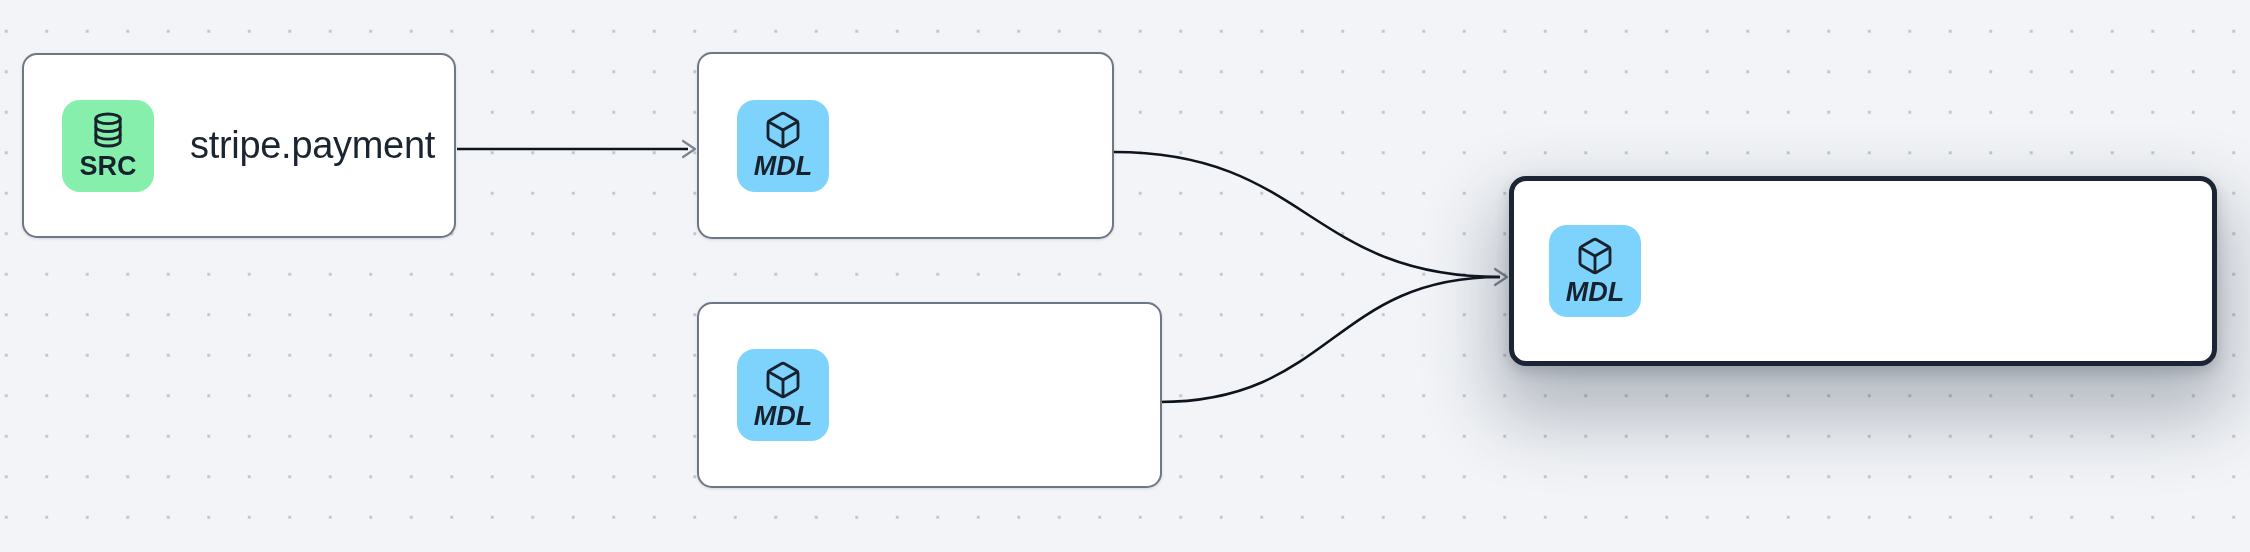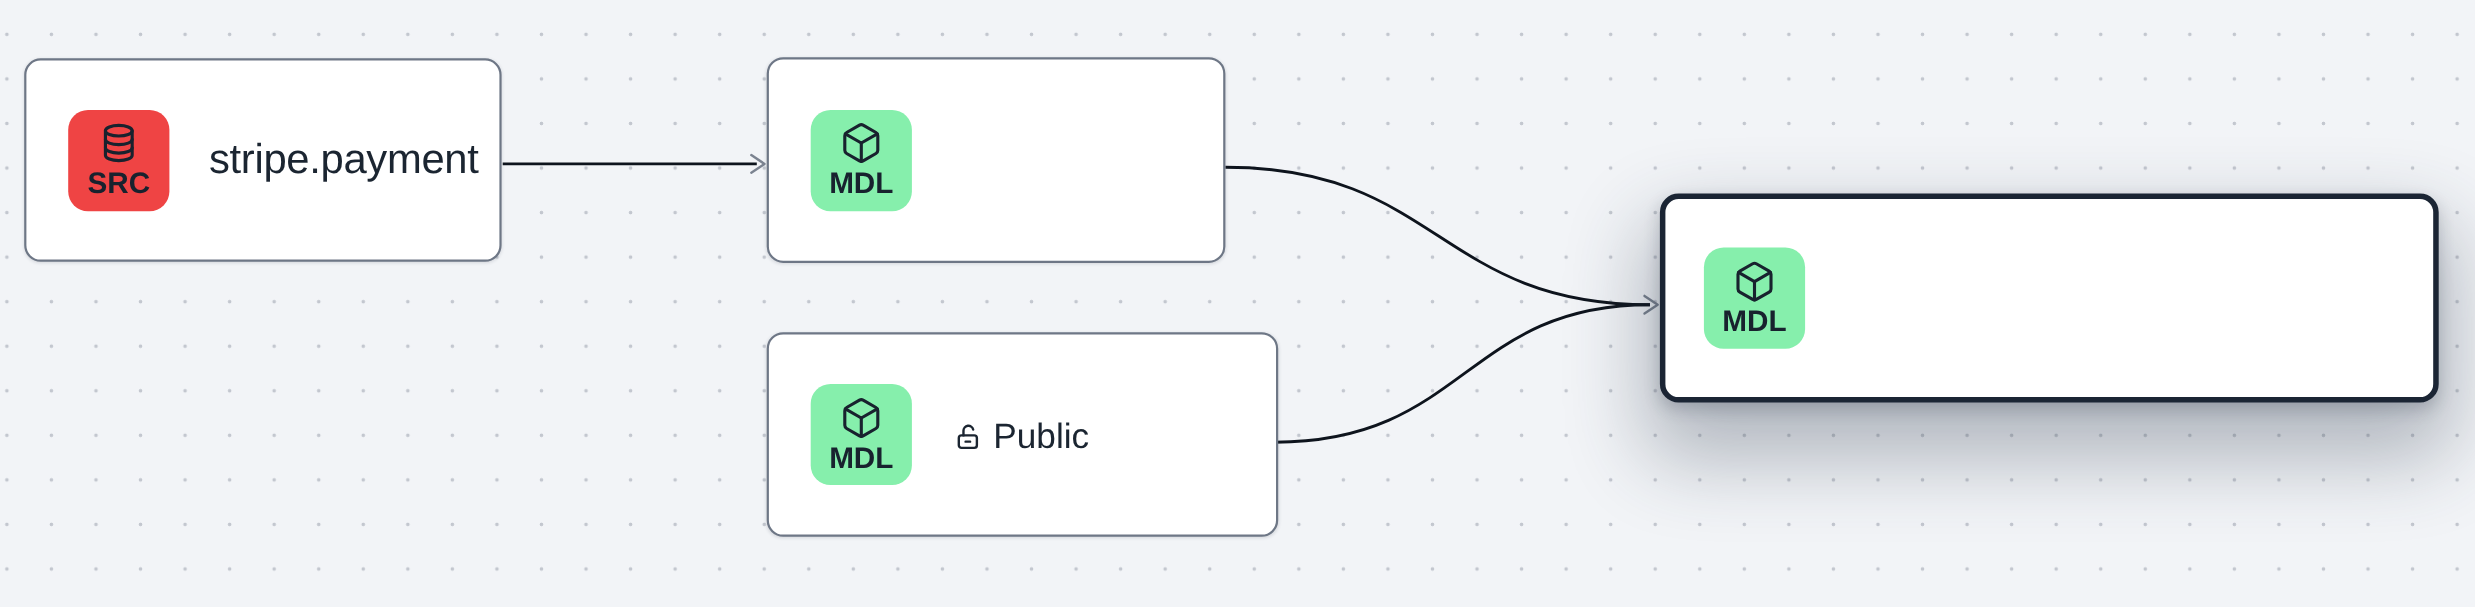--- a/index.html
+++ b/index.html
@@ -55,22 +55,22 @@
     height: 92px;
     margin-left: 38px;
     border-radius: 18px;
     display: flex;
     flex-direction: column;
     align-items: center;
     justify-content: center;
     color: #18222e;
   }
   .node.selected .badge { margin-left: 35px; }
-  .badge.src { background: #ef4444; }
-  .badge.mdl { background: #86efac; }
+  .badge.src { background: #86efac; }
+  .badge.mdl { background: #7dd3fc; font-style: italic; }
   .badge svg { display: block; }
   .badge-label {
     font-size: 27px;
     font-weight: 600;
     line-height: 1.05;
     margin-top: 2px;
     letter-spacing: 0px;
     color: #18222e;
   }
   .texts {
@@ -140,28 +140,20 @@
   <div class="node n3">
     <div class="badge mdl">
       <svg width="40" height="40" viewBox="0 0 24 24" fill="none" stroke="#18222e" stroke-width="1.7" stroke-linecap="round" stroke-linejoin="round">
         <path d="M21 8a2 2 0 0 0-1-1.73l-7-4a2 2 0 0 0-2 0l-7 4A2 2 0 0 0 3 8v8a2 2 0 0 0 1 1.73l7 4a2 2 0 0 0 2 0l7-4A2 2 0 0 0 21 16Z"></path>
         <path d="m3.3 7 8.7 5 8.7-5"></path>
         <path d="M12 22V12"></path>
       </svg>
       <span class="badge-label">MDL</span>
     </div>
     <div class="texts">
-      <span class="sub">
-        <svg width="29" height="29" viewBox="0 0 24 24" fill="none" stroke="#1b2531" stroke-width="1.8" stroke-linecap="round" stroke-linejoin="round">
-          <rect x="5.5" y="10.6" width="13.6" height="9.4" rx="2"></rect>
-          <path d="M9 10.6 V7.1 a3.7 3.7 0 0 1 7.3-.9"></path>
-          <path d="M10.6 15.3 h3.4"></path>
-        </svg>
-        <span>Public</span>
-      </span>
     </div>
   </div>
 
   <div class="node n4 selected">
     <div class="badge mdl">
       <svg width="40" height="40" viewBox="0 0 24 24" fill="none" stroke="#18222e" stroke-width="1.7" stroke-linecap="round" stroke-linejoin="round">
         <path d="M21 8a2 2 0 0 0-1-1.73l-7-4a2 2 0 0 0-2 0l-7 4A2 2 0 0 0 3 8v8a2 2 0 0 0 1 1.73l7 4a2 2 0 0 0 2 0l7-4A2 2 0 0 0 21 16Z"></path>
         <path d="m3.3 7 8.7 5 8.7-5"></path>
         <path d="M12 22V12"></path>
       </svg>

